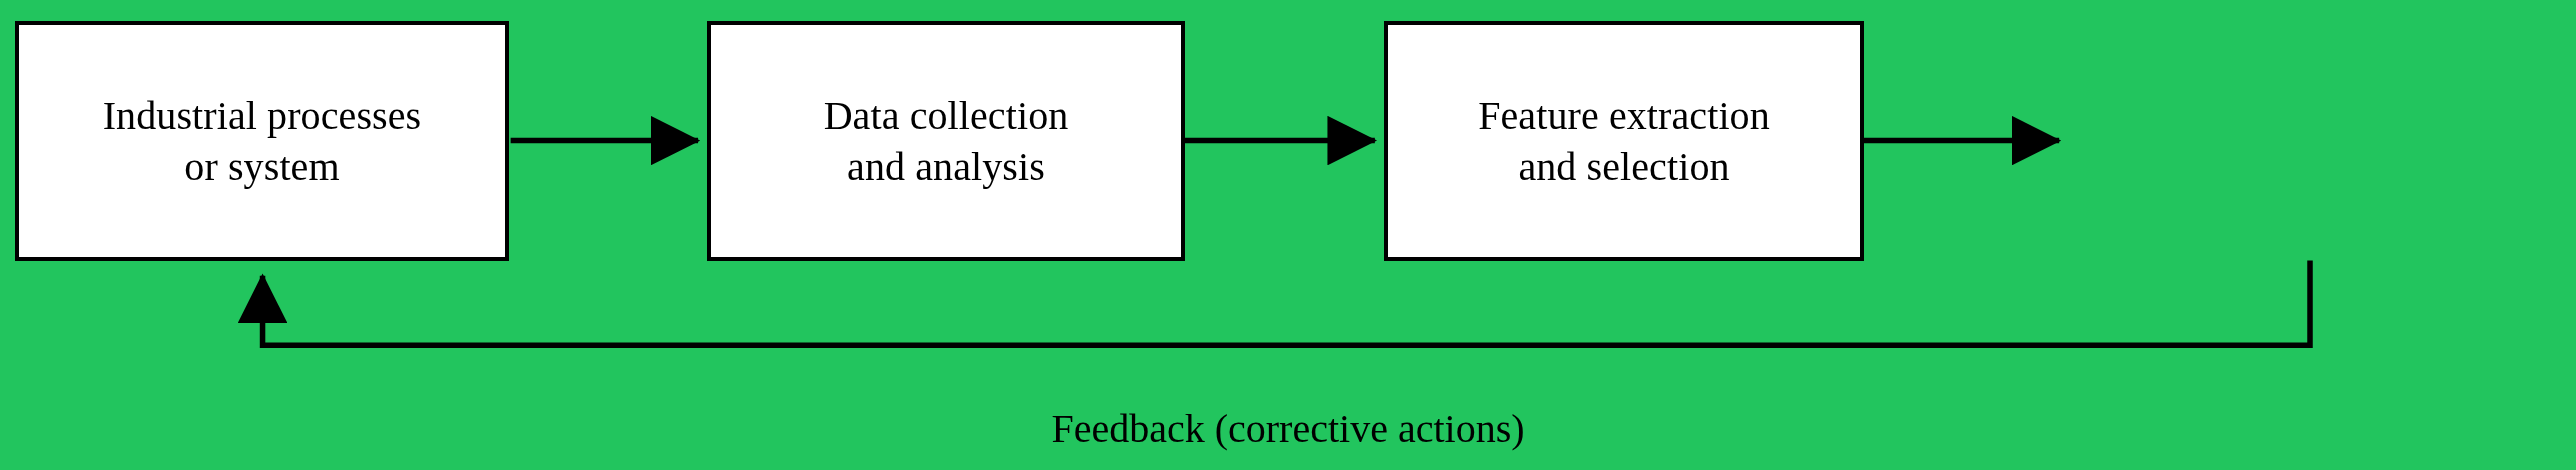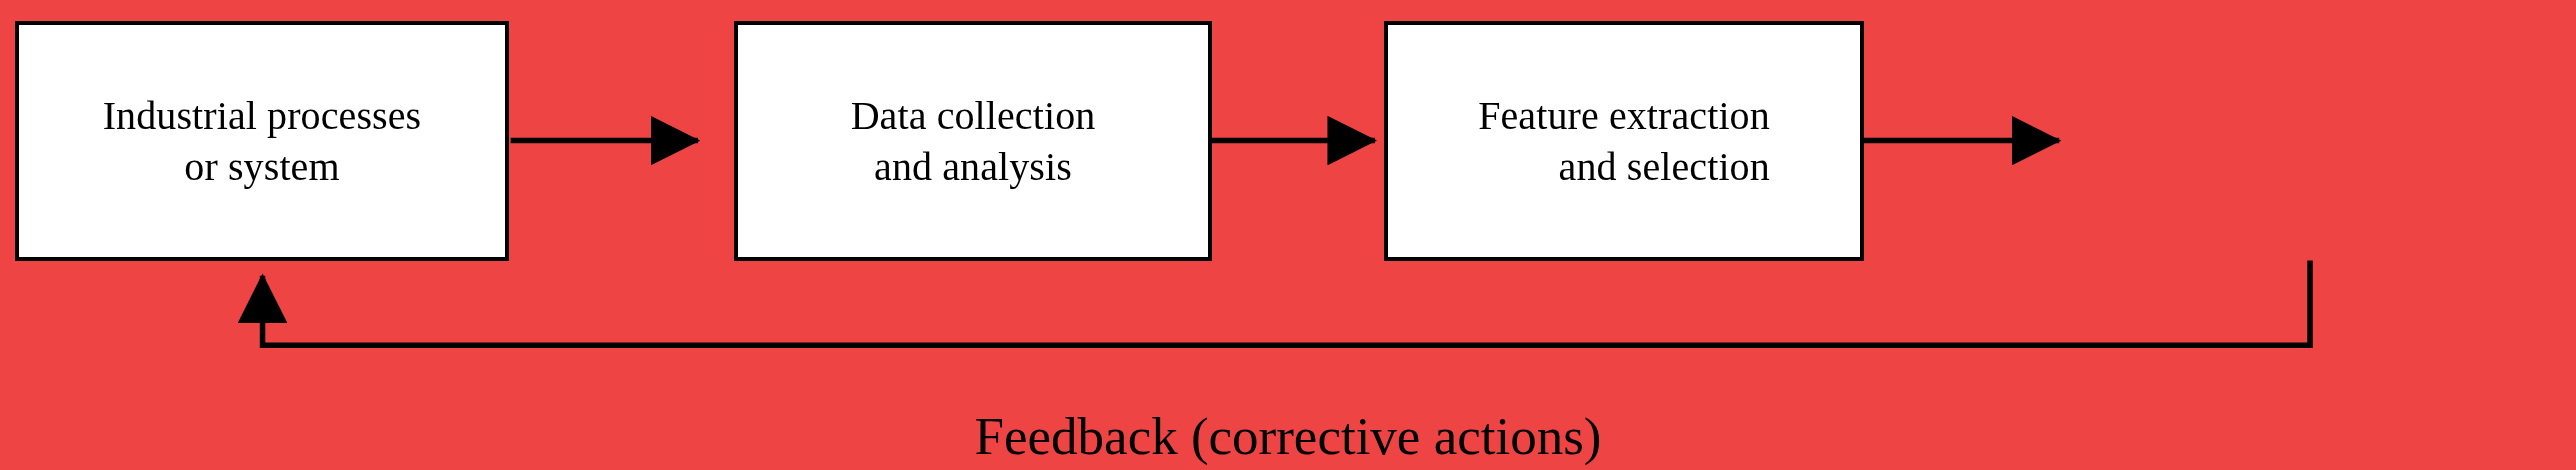--- a/index.html
+++ b/index.html
@@ -5,21 +5,21 @@
 <style>
   html, body {
     margin: 0;
     padding: 0;
     background: #ffffff;
   }
   #stage {
     position: relative;
     width: 2576px;
     height: 470px;
-    background: #ef4444;
+    background: #22c55e;
     font-family: "Liberation Serif", "DejaVu Serif", serif;
     overflow: hidden;
   }
   #diagram-svg {
     position: absolute;
     left: 0;
     top: 0;
     width: 2576px;
     height: 470px;
   }
@@ -38,21 +38,21 @@
     font-size: 40px;
     line-height: 1.28;
     color: #000000;
     letter-spacing: 0.1px;
     padding: 0 12.4px;
     white-space: pre-line;
   }
   .feedback-caption {
     position: absolute;
     font-family: "Liberation Serif", "DejaVu Serif", serif;
-    font-size: 53px;
+    font-size: 40px;
     line-height: 1.2;
     color: #000000;
     white-space: nowrap;
   }
 </style>
 </head>
 <body>
 
 <div id="stage">
 
@@ -73,26 +73,26 @@
     <line x1="2703" y1="204" x2="2987" y2="204" stroke="#000000" stroke-width="8" marker-end="url(#arrowhead-right)"></line>
 
     <path d="M 3351 378 L 3351 501 L 380 501 L 380 400" fill="none" stroke="#000000" stroke-width="8" marker-end="url(#arrowhead-up)"></path>
   </svg>
 
   <div class="node-box" id="box-1" style="left:15px; top:20.7px; width:494px; height:240px;">
     <span class="node-label">Industrial processes
 or system</span>
   </div>
 
-  <div class="node-box" id="box-2" style="left:734px; top:20.7px; width:478px; height:240px;">
+  <div class="node-box" id="box-2" style="left:707px; top:20.7px; width:478px; height:240px;">
     <span class="node-label">Data collection
 and analysis</span>
   </div>
 
-  <div class="node-box" id="box-3" style="left:1384px; top:20.7px; width:480px; height:240px;text-align:right;">
+  <div class="node-box" id="box-3" style="left:1384px; top:20.7px; width:480px; height:240px;">
     <span class="node-label">Feature extraction
 and selection</span>
   </div>
 
 
   <div class="feedback-caption" style="left:0px; top:405px; width:2576px; text-align:center;">
     <span>Feedback (corrective actions)</span>
   </div>
 
 </div>

